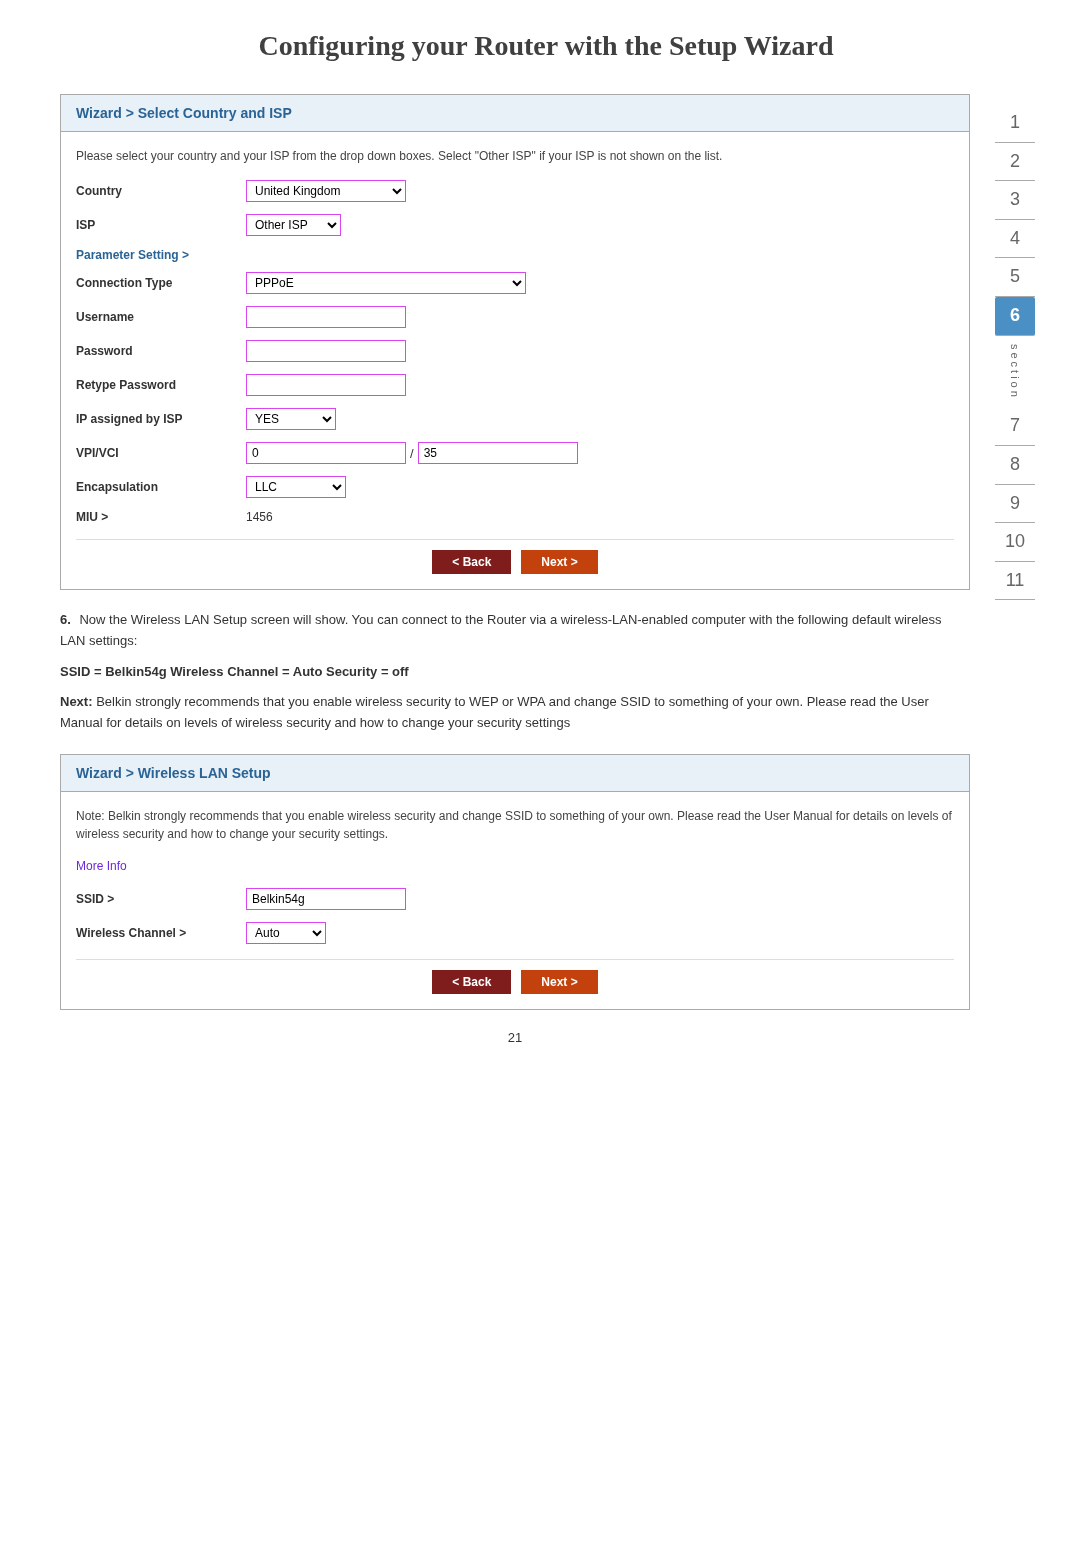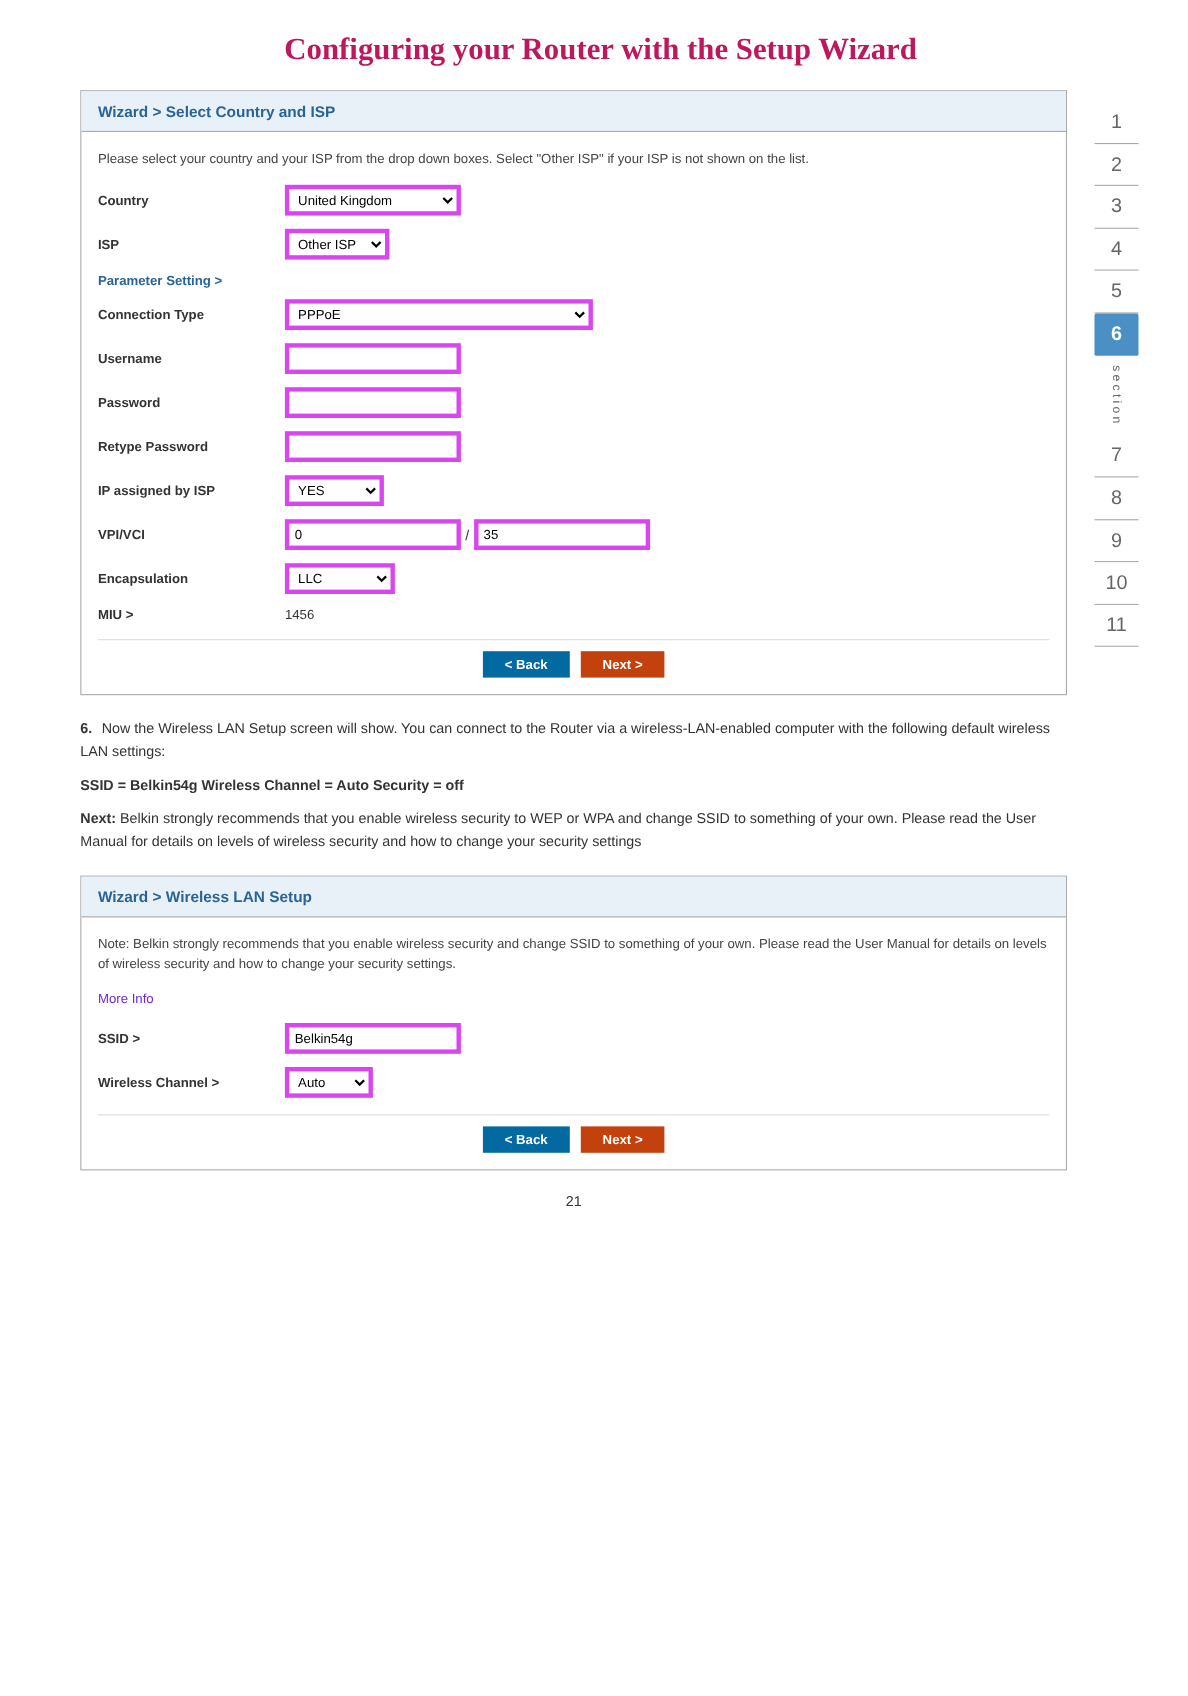--- a/index.html
+++ b/index.html
@@ -10,30 +10,29 @@
       color: #333;
       width: 1080px;
       min-height: 1542px;
       position: relative;
     }
 
     .page-title {
       text-align: center;
       font-size: 28px;
       font-weight: bold;
-      color: #be185d;
-      padding: 30px 80px 20px 80px;
+      color: #404040;
+      padding: 30px 80px 32px 80px;
       font-family: Georgia, serif;
       margin-left: 12px;
     }
 
     .main-content {
       display: flex;
       padding: 0 40px 0 60px;
-      margin-left: 13px;
     }
 
     .content-area {
       flex: 1;
       padding-right: 20px;
     }
 
     .side-nav {
       width: 50px;
       display: flex;
@@ -104,21 +103,21 @@
       flex-shrink: 0;
     }
 
     .form-label.section-label {
       font-weight: bold;
       font-size: 12px;
       color: #2a6496;
     }
 
     .form-control {
-      border: 4px solid #d946ef;
+      border: 1px solid #d946ef;
       padding: 3px 5px;
       font-size: 12px;
       background: #fff;
     }
 
     select.form-control {
       padding: 2px 4px;
     }
 
     input.form-control {
@@ -170,21 +169,21 @@
 
     .btn {
       padding: 5px 20px;
       font-size: 12px;
       border: none;
       cursor: pointer;
       font-weight: bold;
     }
 
     .btn-back {
-      background: #0369a1;
+      background: #7f1d1d;
       color: #fff;
     }
 
     .btn-next {
       background: #c2410c;
       color: #fff;
     }
 
     
     .step-text {

